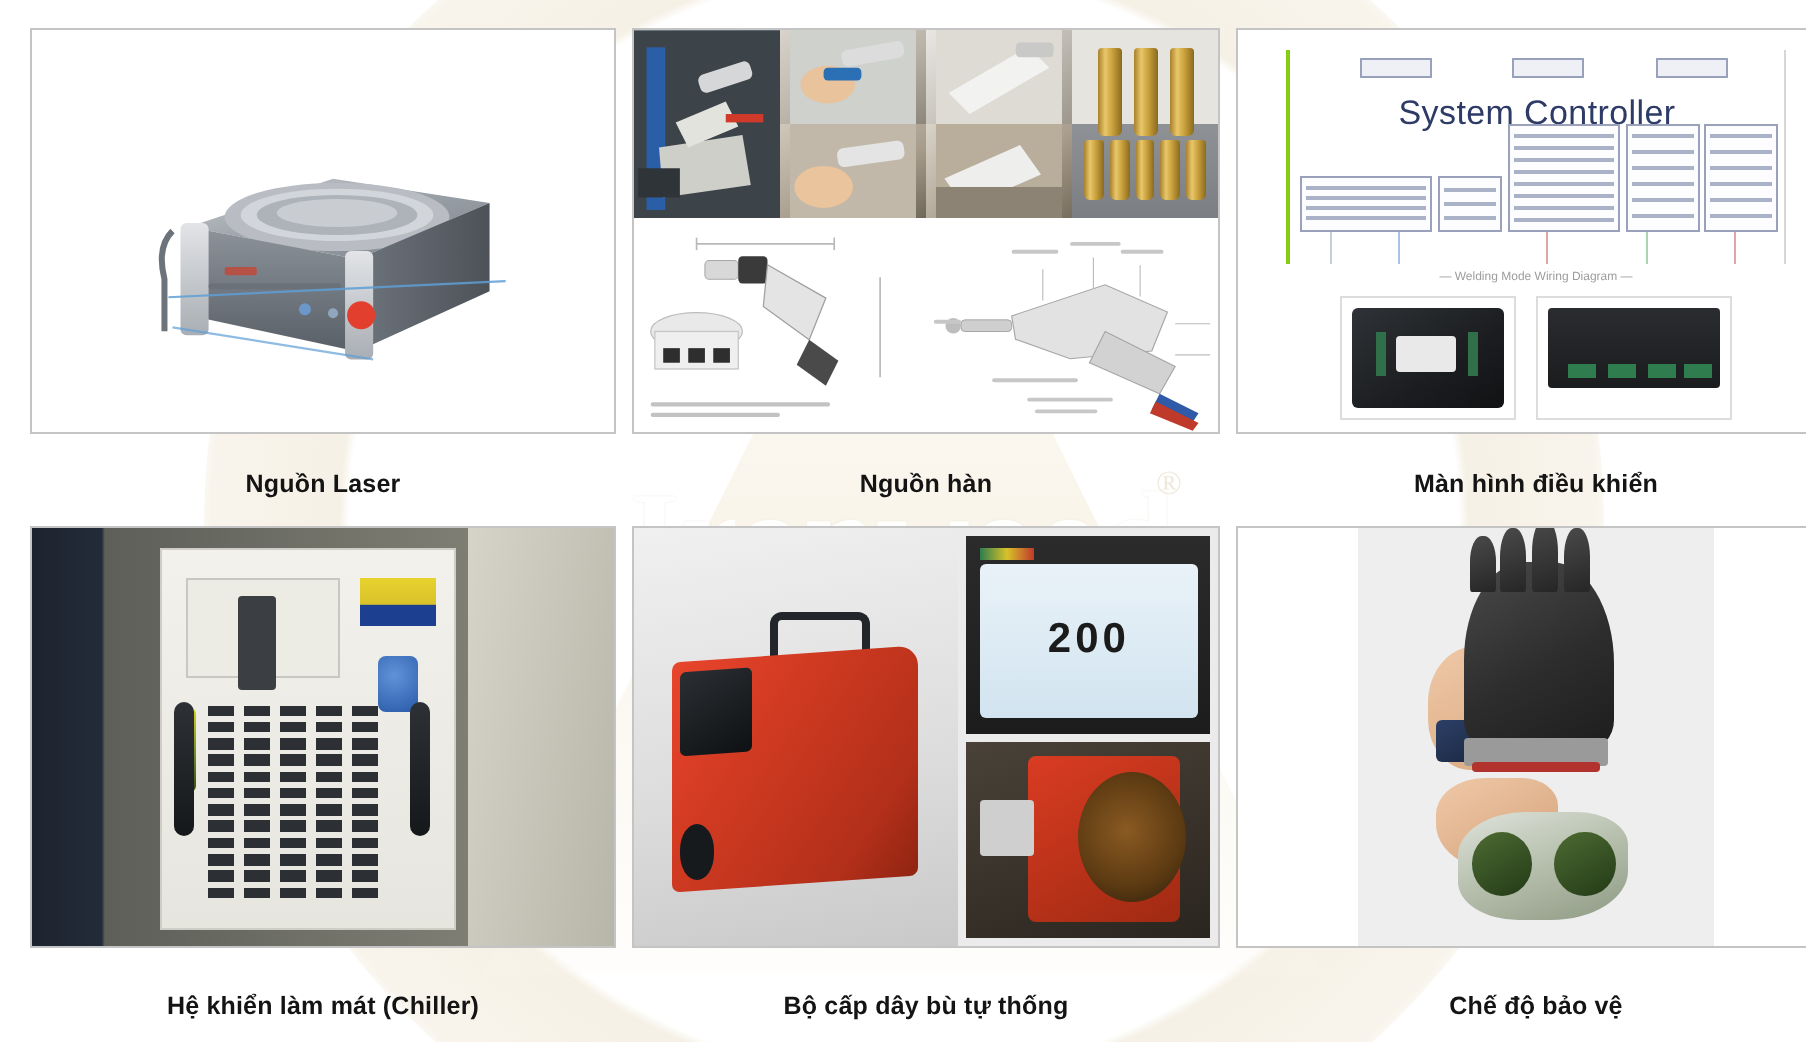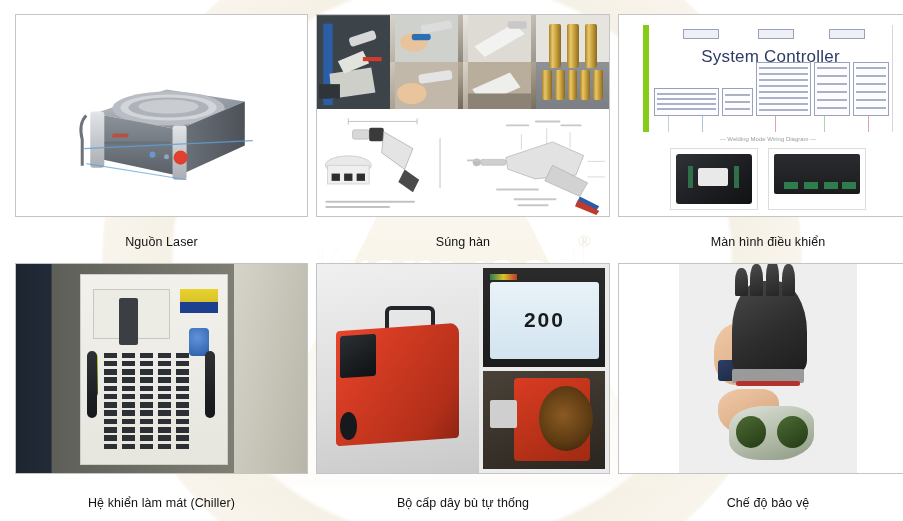--- a/index.html
+++ b/index.html
@@ -98,21 +98,21 @@
     box-sizing: border-box;
     overflow: hidden;
     position: relative;
     display: flex;
     align-items: center;
     justify-content: center;
   }
   .card-caption {
     text-align: center;
     font-size: 12.5px;
-    font-weight: 400;
+    font-weight: 700;
     color: #141414;
     margin-top: 18px;
     letter-spacing: 0.1px;
     line-height: 1.2;
   }
   .row-2 .card-image-frame { height: 242px; text-align: center; }
   .row-2 .card-caption { margin-top: 22px; }
 
   
   .art-laser { width: 100%; height: 100%; position: relative; background: #fff; }
@@ -138,21 +138,21 @@
     width: 12px; height: 44px;
     background: linear-gradient(90deg,#a8812c 0%,#e8c76a 30%,#c9a03c 60%,#8a6a20 100%);
     border-radius: 2px 2px 3px 3px;
   }
   .nozzle.small { height: 30px; width: 11px; }
   .gun-diagram { flex: 1; background: #ffffff; position: relative; display: flex; }
   .diag-half { flex: 1; position: relative; }
 
   
   .art-ctrl { width: 100%; height: 100%; background: #fff; position: relative; padding: 6px 10px; box-sizing: border-box; display:flex; flex-direction:column; }
-  .ctrl-diagram { position: relative; height: 132px; border-left: 6px solid #84cc16; border-right: 1px solid #d7d7d7; margin: 4px 14px 0 14px; }
+  .ctrl-diagram { position: relative; height: 132px; border-left: 2px solid #84cc16; border-right: 1px solid #d7d7d7; margin: 4px 14px 0 14px; }
   .ctrl-title {
     position: absolute; left: 0; right: 0; top: 22px;
     text-align: center; font-size: 17px; color: #2d3b66;
     font-family: "Liberation Sans", sans-serif; letter-spacing: .2px;
   }
   .sig-chip {
     position: absolute; top: 4px; width: 34px; height: 8px;
     border: 1px solid #9aa2bb; background: #eef0f6;
   }
   .blk {
@@ -405,21 +405,21 @@
               <rect x="100" y="10" width="22" height="2" rx="1" fill="#c7c7c7"></rect>
               <rect x="4" y="46" width="14" height="2" rx="1" fill="#c7c7c7"></rect>
               <rect x="34" y="76" width="44" height="2" rx="1" fill="#c7c7c7"></rect>
               <rect x="52" y="86" width="44" height="2" rx="1" fill="#c7c7c7"></rect>
               <rect x="56" y="92" width="32" height="2" rx="1" fill="#c7c7c7"></rect>
             </svg>
           </div>
         </div>
       </div>
     </div>
-    <div class="card-caption">Súng hàn</div>
+    <div class="card-caption">Nguồn hàn</div>
   </div>
 
   <div class="card row-1">
     <div class="card-image-frame">
       <div class="art-ctrl">
         <div class="ctrl-diagram">
           <div class="sig-chip" style="left:14%"></div>
           <div class="sig-chip" style="left:45%"></div>
           <div class="sig-chip" style="left:74%"></div>
           <div class="ctrl-title">System Controller</div>

